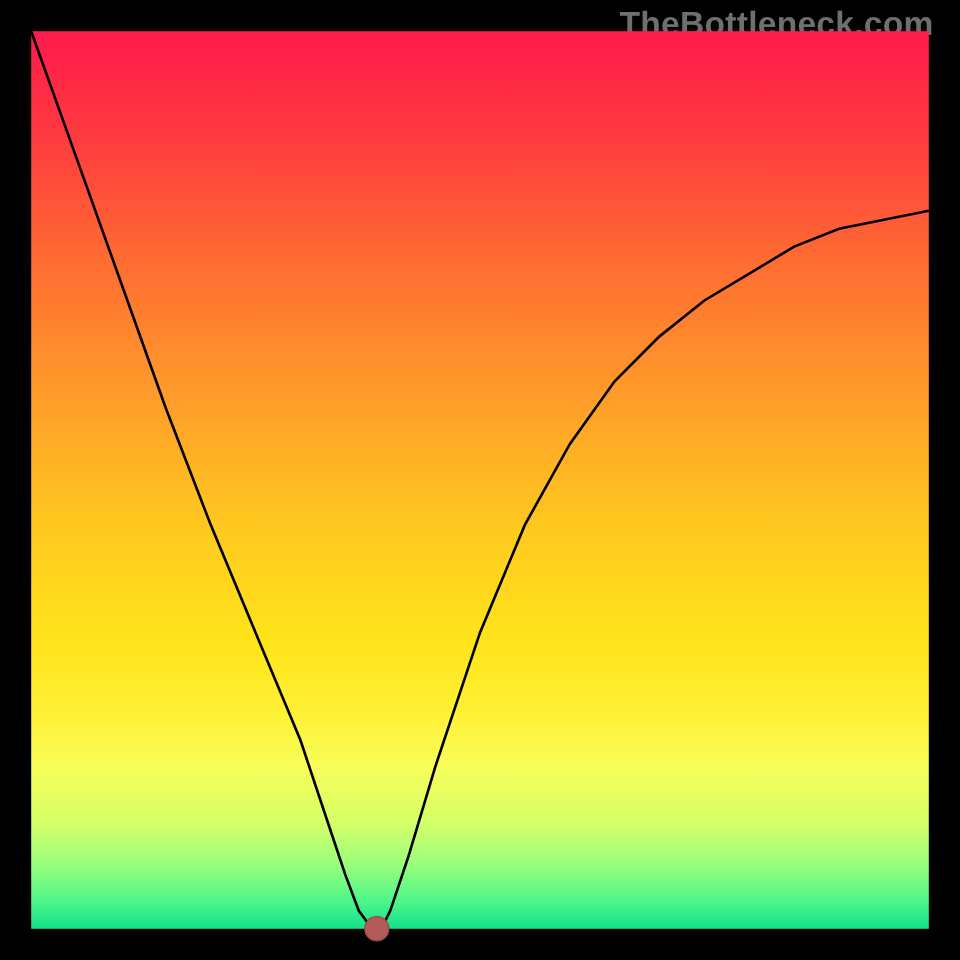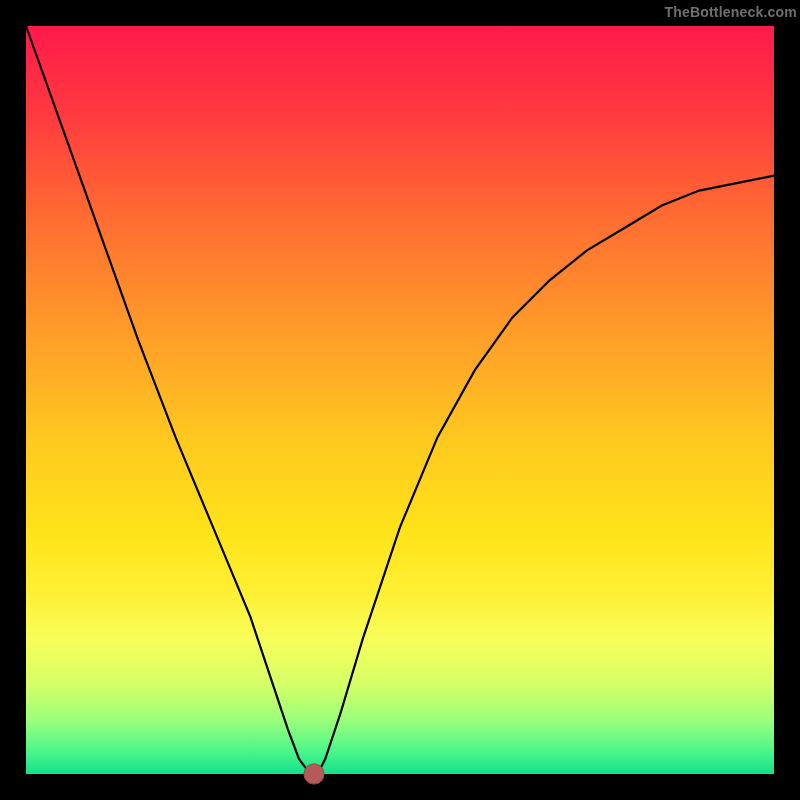--- a/index.html
+++ b/index.html
@@ -15,22 +15,22 @@
     position: absolute;
     left: 0;
     top: 0;
     width: 800px;
     height: 800px;
     background: #000;
   }
   .watermark {
     position: absolute;
     top: 4px;
-    right: 3px;
-    font-size: 14px;
+    right: 22px;
+    font-size: 28px;
     font-weight: 600;
     color: #6f6f6f;
     letter-spacing: 0.2px;
   }
   svg {
     position: absolute;
     left: 0;
     top: 0;
   }
 </style>

